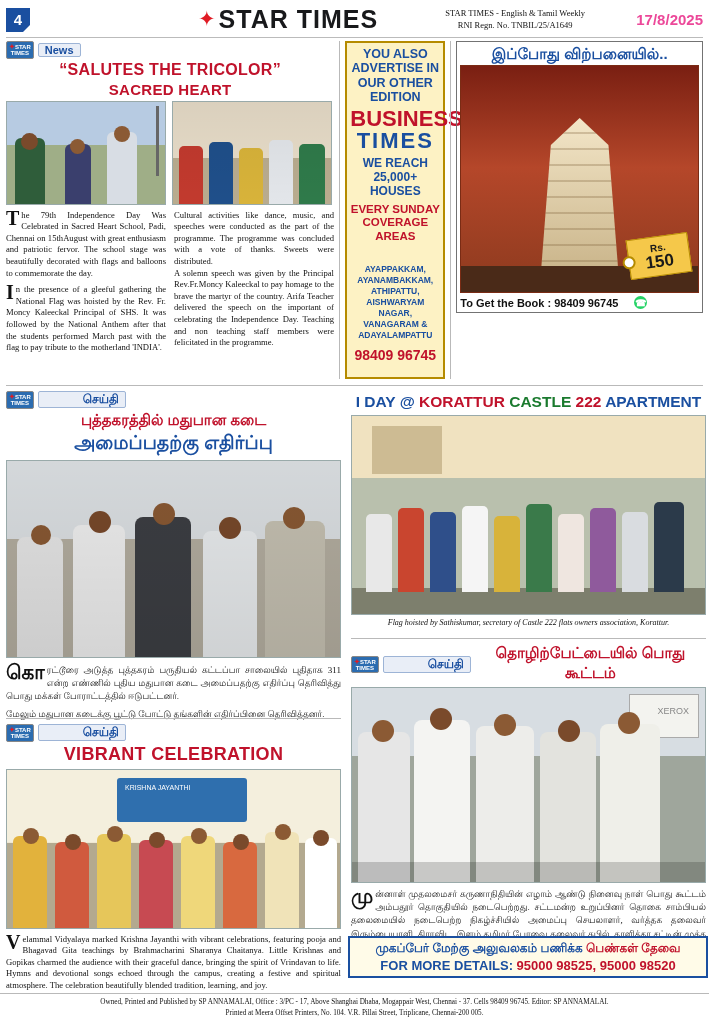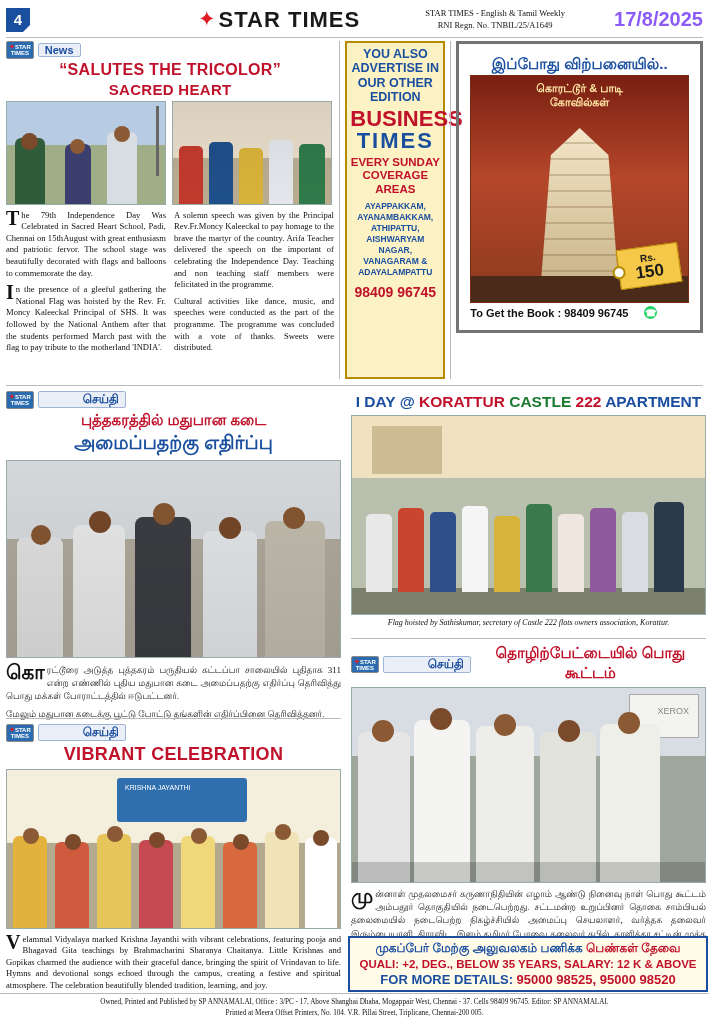--- a/index.html
+++ b/index.html
@@ -21,23 +21,23 @@
     font-family:"Liberation Sans", sans-serif; font-weight:bold; font-size:15px;
     display:flex; align-items:center; justify-content:center;
     position:relative; margin-right:8px;
   }
   .pagenum::after{
     content:""; position:absolute; right:-0px; bottom:-0px;
     border-left:7px solid transparent; border-bottom:7px solid #fff;
   }
   .logo-wrap { display:flex; align-items:center; flex:0 0 auto; margin-left:160px; }
   .star-glyph { color:#e01b24; font-size:21px; line-height:1; margin-right:3px; }
-  .logo-text { font-family:"Liberation Sans", sans-serif; font-weight:bold; font-size:22px; letter-spacing:1px; color:#18191b; }
+  .logo-text { font-family:"Liberation Sans", sans-serif; font-weight:bold; font-size:25px; letter-spacing:1px; color:#18191b; }
   .mast-mid { flex:1; text-align:center; font-family:"Liberation Serif", serif; font-size:8.5px; line-height:1.35; margin-left:26px;}
-  .mast-date { font-family:"Liberation Sans", sans-serif; font-weight:bold; font-size:20px; color:#8b5cf6; padding-left:10px; }
+  .mast-date { font-family:"Liberation Sans", sans-serif; font-weight:bold; font-size:15px; color:#ec4899; padding-left:10px; }
 
   
   .content { position:relative; margin-top:3px; }
   .row { display:flex; }
   .vline { width:1px; background:#b9b9b9; margin:0 5px; }
   .hline { height:1px; background:#b9b9b9; margin:5px 0; }
 
   
   .tag { display:flex; align-items:center; gap:4px; margin-bottom:2px;}
   .tag-logo {
@@ -76,24 +76,24 @@
   .ad-business {
     background:#fdf2c4; border:2px solid #b58b00; text-align:center;
     padding:4px 3px; height:100%;
     font-family:"Liberation Sans", sans-serif;
   }
   .ad-business .l1 { color:#1a4fa0; font-weight:bold; font-size:12.5px; line-height:1.15; }
   .ad-business .biz { color:#c0122b; font-weight:bold; font-size:22px; line-height:1; margin-top:3px; }
   .ad-business .times { color:#1a4fa0; font-weight:bold; font-size:22px; line-height:1; letter-spacing:2px; }
   .ad-business .l2 { color:#1a4fa0; font-weight:bold; font-size:12px; line-height:1.2; margin-top:4px; }
   .ad-business .l3 { color:#c0122b; font-weight:bold; font-size:11.5px; line-height:1.2; margin-top:4px; }
-  .ad-business .areas { color:#1a4fa0; font-weight:bold; font-size:8.5px; line-height:1.3; margin-top:4px;text-align:center; }
+  .ad-business .areas { color:#1a4fa0; font-weight:bold; font-size:8.5px; line-height:1.3; margin-top:20px;text-align:center; }
   .ad-business .phone { color:#c0122b; font-weight:bold; font-size:14px; margin-top:6px; }
 
-  .ad-book { border:3px solid #737373; padding:11px; }
+  .ad-book { border:1px solid #737373; padding:3px; }
   .ad-book-head { font-family:"Liberation Sans", sans-serif; color:#1a4fa0; font-weight:bold; font-size:15px; text-align:center; }
   .temple-img { position:relative; height:228px; background:linear-gradient(#7a1f12,#b5472a 45%,#8c3a1e); overflow:hidden; border:1px solid #7a2b14;}
   .book-foot { font-family:"Liberation Sans", sans-serif; font-weight:bold; font-size:11px; color:#111; margin-top:3px; display:flex; align-items:center; gap:16px;}
   .wa { width:13px; height:13px; border-radius:50%; background:#25d366; color:#fff; font-size:9px; display:flex; align-items:center; justify-content:center;}
 
   .korattur-head { font-family:"Liberation Sans", sans-serif; font-weight:bold; font-size:15.5px; text-align:center; margin:2px 0 4px;}
   .korattur-head .b { color:#1a4fa0; } .korattur-head .r { color:#c0122b; } .korattur-head .g{ color:#1a7a2e; }
 
   .job-box { border:2px solid #1a4fa0; background:#fffbe8; padding:3px 4px; text-align:center; font-family:"Liberation Sans", sans-serif; }
   .job-box .t1 { color:#1a4fa0; font-weight:bold; font-size:12px; }
@@ -163,49 +163,46 @@
             <div style="position:absolute;inset:0;background:linear-gradient(180deg,rgba(0,0,0,.06),rgba(0,0,0,0));"></div>
           </div>
         </div>
 
         <div style="display:flex; gap:8px; margin-top:5px;">
           <div style="width:160px;">
             <p class="body-txt dropcap" style="margin:0 0 5px;">The 79th Independence Day Was Celebrated in Sacred Heart School, Padi, Chennai on 15thAugust with great enthusiasm and patriotic fervor. The school stage was beautifully decorated with flags and balloons to commemorate the day.</p>
             <p class="body-txt dropcap" style="margin:0;">In the presence of a gleeful gathering the National Flag was hoisted by the Rev. Fr. Moncy Kaleeckal Principal of SHS. It was followed by the National Anthem after that the students performed March past with the flag to pay tribute to the motherland 'INDIA'.</p>
           </div>
           <div style="width:160px;">
+            <p class="body-txt" style="margin:0;">Cultural activities like dance, music, and speeches were conducted as the part of the programme. The programme was concluded with a vote of thanks. Sweets were distributed.</p>
             <p class="body-txt" style="margin:0 0 5px;">A solemn speech was given by the Principal Rev.Fr.Moncy Kaleeckal to pay homage to the brave the martyr of the country. Arifa Teacher delivered the speech on the important of celebrating the Independence Day. Teaching and non teaching staff members were felicitated in the programme.</p>
-            <p class="body-txt" style="margin:0;">Cultural activities like dance, music, and speeches were conducted as the part of the programme. The programme was concluded with a vote of thanks. Sweets were distributed.</p>
           </div>
         </div>
       </div>
 
       <div class="vline" style="height:338px;"></div>
 
       <div style="width:100px;">
         <div class="ad-business">
           <div class="l1">YOU ALSO ADVERTISE IN OUR OTHER EDITION</div>
           <div class="biz">BUSINESS</div>
           <div class="times">TIMES</div>
+          <div class="l2">WE REACH 25,000+ HOUSES</div>
           <div class="l3">EVERY SUNDAY COVERAGE AREAS</div>
           <div class="areas">AYAPPAKKAM, AYANAMBAKKAM, ATHIPATTU, AISHWARYAM NAGAR, VANAGARAM &amp; ADAYALAMPATTU</div>
           <div class="phone">98409 96745</div>
         </div>
       </div>
 
       <div class="vline" style="height:338px;"></div>
 
       <div style="width:248px;">
         <div class="ad-book">
           <div class="ad-book-head">இப்போது  விற்பனையில்..</div>
           <div class="temple-img">
-            <div style="position:absolute;left:0;right:0;top:6px;text-align:center;font-family:'Liberation Sans',sans-serif;font-size:11px;font-weight:bold;color:#ffe9a8;">
-              <span>கொரட்டூர் &amp; பாடி</span><br>
-              <span>கோவில்கள்</span>
-            </div>
 
             <div style="position:absolute;left:50%;transform:translateX(-50%);bottom:24px;width:120px;height:150px;background:linear-gradient(#f3e6c8,#cbb68c);clip-path:polygon(18% 100%,82% 100%,74% 18%,50% 0,26% 18%);"></div>
             <div style="position:absolute;left:50%;transform:translateX(-50%);bottom:24px;width:120px;height:150px;background:repeating-linear-gradient(transparent 0 14px, rgba(120,90,50,.28) 14px 16px);clip-path:polygon(18% 100%,82% 100%,74% 18%,50% 0,26% 18%);"></div>
             <div style="position:absolute;left:0;right:0;bottom:0;height:26px;background:#4a2a18;"></div>
             <div class="pricetag">
               <span class="rs">Rs.</span>
               <span class="val">150</span>
             </div>
           </div>
           <div class="book-foot">
@@ -328,21 +325,20 @@
         <div style="position:absolute;left:306px;bottom:82px;width:16px;height:16px;border-radius:50%;background:#7a4a2b;"></div>
       </div>
       <p class="body-txt dropcap" style="margin:5px 0 0;">Velammal Vidyalaya marked Krishna Jayanthi with vibrant celebrations, featuring pooja and Bhagavad Gita teachings by Brahmacharini Sharanya Chaitanya. Little Krishnas and Gopikas charmed the audience with their graceful dance, bringing the spirit of Vrindavan to life. Hymns and devotional songs echoed through the campus, creating a festive and spiritual atmosphere. The celebration beautifully blended tradition, learning, and joy.</p>
     </div>
 
     <div style="position:absolute; left:342px; top:895px; width:360px;">
       <div class="job-box">
         <div class="t1">
           <span>முகப்பேர் மேற்கு அலுவலகம் பணிக்க </span><span class="r">பெண்கள் தேவை</span>
         </div>
-        <div class="t2">QUALI: +2, DEG., BELOW 35 YEARS, SALARY: 12 K &amp; ABOVE</div>
         <div class="t3">
           <span>FOR MORE DETAILS: </span><span class="r">95000 98525, 95000 98520</span>
         </div>
       </div>
     </div>
 
   </div>
 
   <div class="footer">
     <div>Owned, Printed and Published by SP ANNAMALAI, Office : 3/PC - 17, Above Shanghai Dhaba, Mogappair West, Chennai - 37. Cells 98409 96745. Editor: SP ANNAMALAI.</div>

